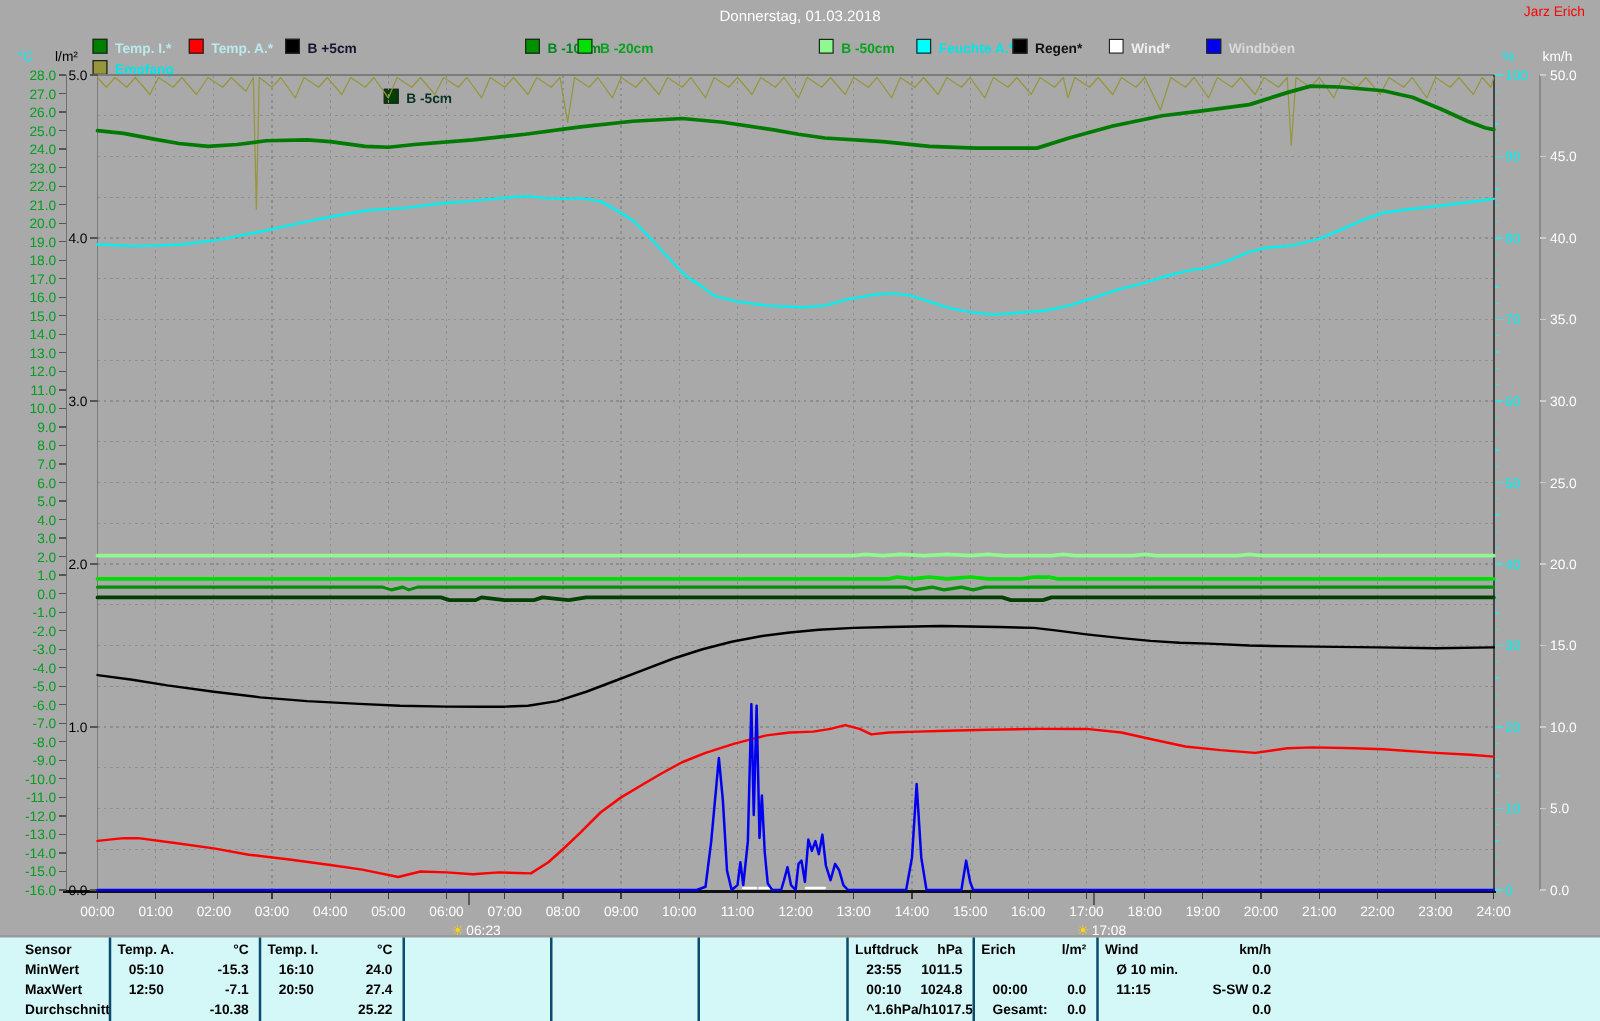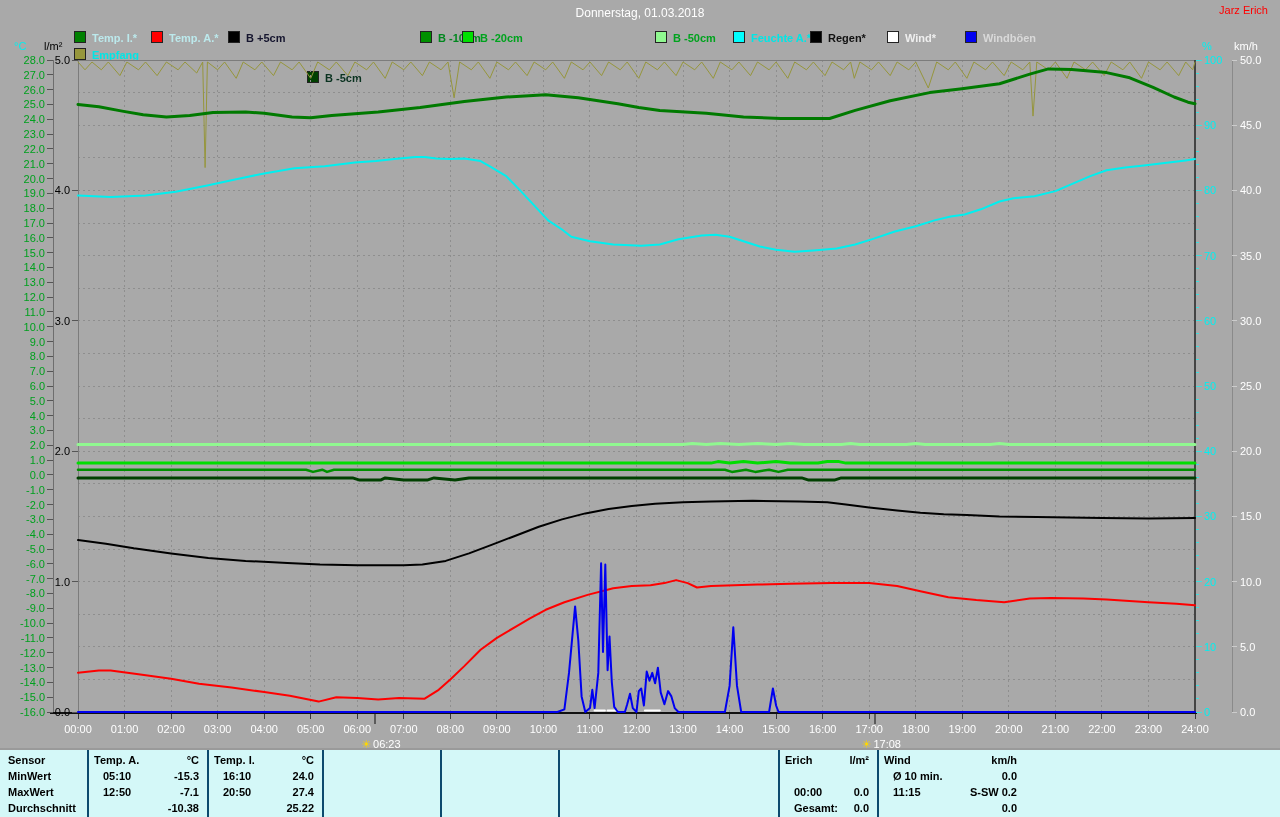--- a/index.html
+++ b/index.html
@@ -11,21 +11,21 @@
   .corner-label{font-size:11px;top:40px;}
   .legend-item{top:31px;height:13px;font-size:11px;white-space:nowrap;font-weight:bold;}
   .legend-box{display:inline-block;width:10px;height:10px;border:1px solid #222;vertical-align:-1px;}
   .legend-text{margin-left:6px;}
   #summary-table{top:748px;left:0;width:1280px;height:69px;background:#d4f8f8;
     border-top:2px solid #9a9a9a;font-size:11px;font-weight:700;color:#000;}
   .tcol{position:absolute;top:0;height:67px;border-left:2px solid #0c4a6e;}
   .trow{height:16px;line-height:16px;display:flex;justify-content:space-between;
     padding:0 8px 0 14px;white-space:nowrap;overflow:hidden;}
   .trow.hdr{padding:0 8px 0 5px;margin-top:2px;}
-  #row-labels{position:absolute;top:0;left:4px;width:87px;height:49px;}
+  #row-labels{position:absolute;top:0;left:16px;width:87px;height:49px;}
   #row-labels div{height:16px;line-height:16px;padding-left:4px;white-space:nowrap;}
   #row-labels div:first-child{margin-top:2px;}
   svg text{font-family:"Liberation Sans",sans-serif;}
 </style>
 </head>
 <body>
 
 <div id="stage">
   <div id="chart-title" class="abs">Donnerstag, 01.03.2018</div>
   <div id="author" class="abs">Jarz Erich</div>
@@ -448,20 +448,38 @@
         </div>
         <div class="trow">
           <span></span>
           <span></span>
         </div>
         <div class="trow">
           <span></span>
           <span></span>
         </div>
       </div>
+      <div class="tcol" style="left: 677px; width: 99px;">
+        <div class="trow hdr">
+          <span>Luftdruck</span>
+          <span>hPa</span>
+        </div>
+        <div class="trow">
+          <span>23:55</span>
+          <span>1011.5</span>
+        </div>
+        <div class="trow">
+          <span>00:10</span>
+          <span>1024.8</span>
+        </div>
+        <div class="trow">
+          <span>^1.6hPa/h</span>
+          <span>1017.5</span>
+        </div>
+      </div>
       <div class="tcol" style="left: 778px; width: 97px;">
         <div class="trow hdr">
           <span>Erich</span>
           <span>l/m²</span>
         </div>
         <div class="trow">
           <span></span>
           <span></span>
         </div>
         <div class="trow">

